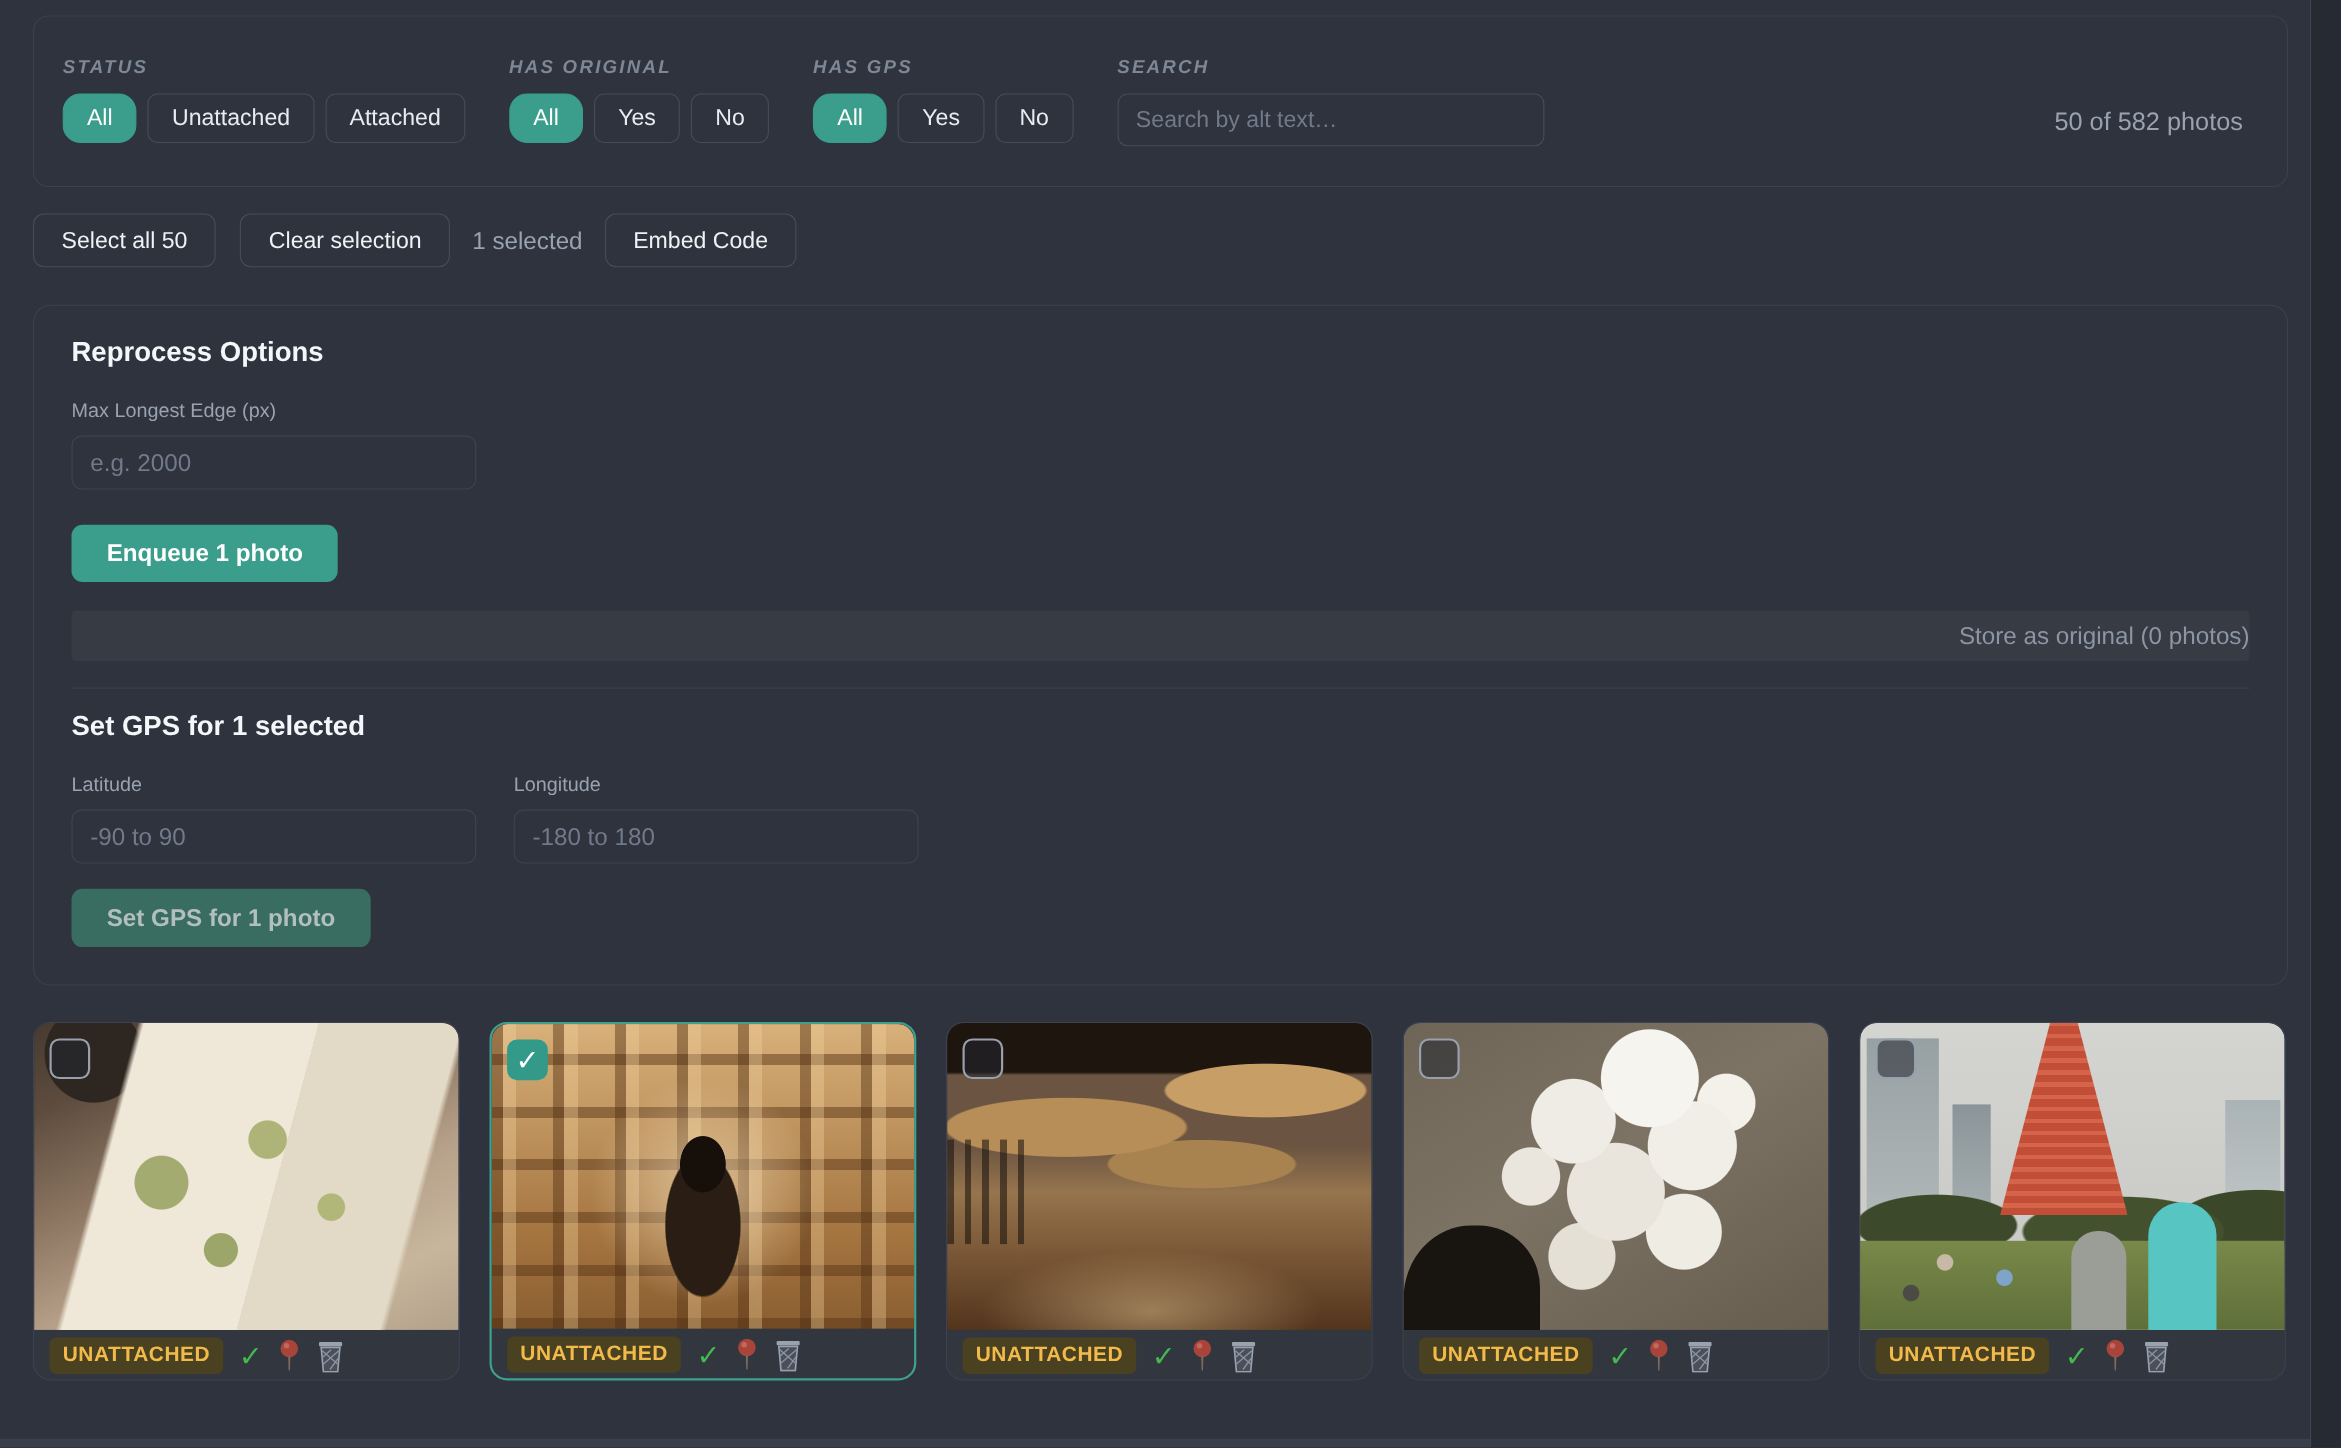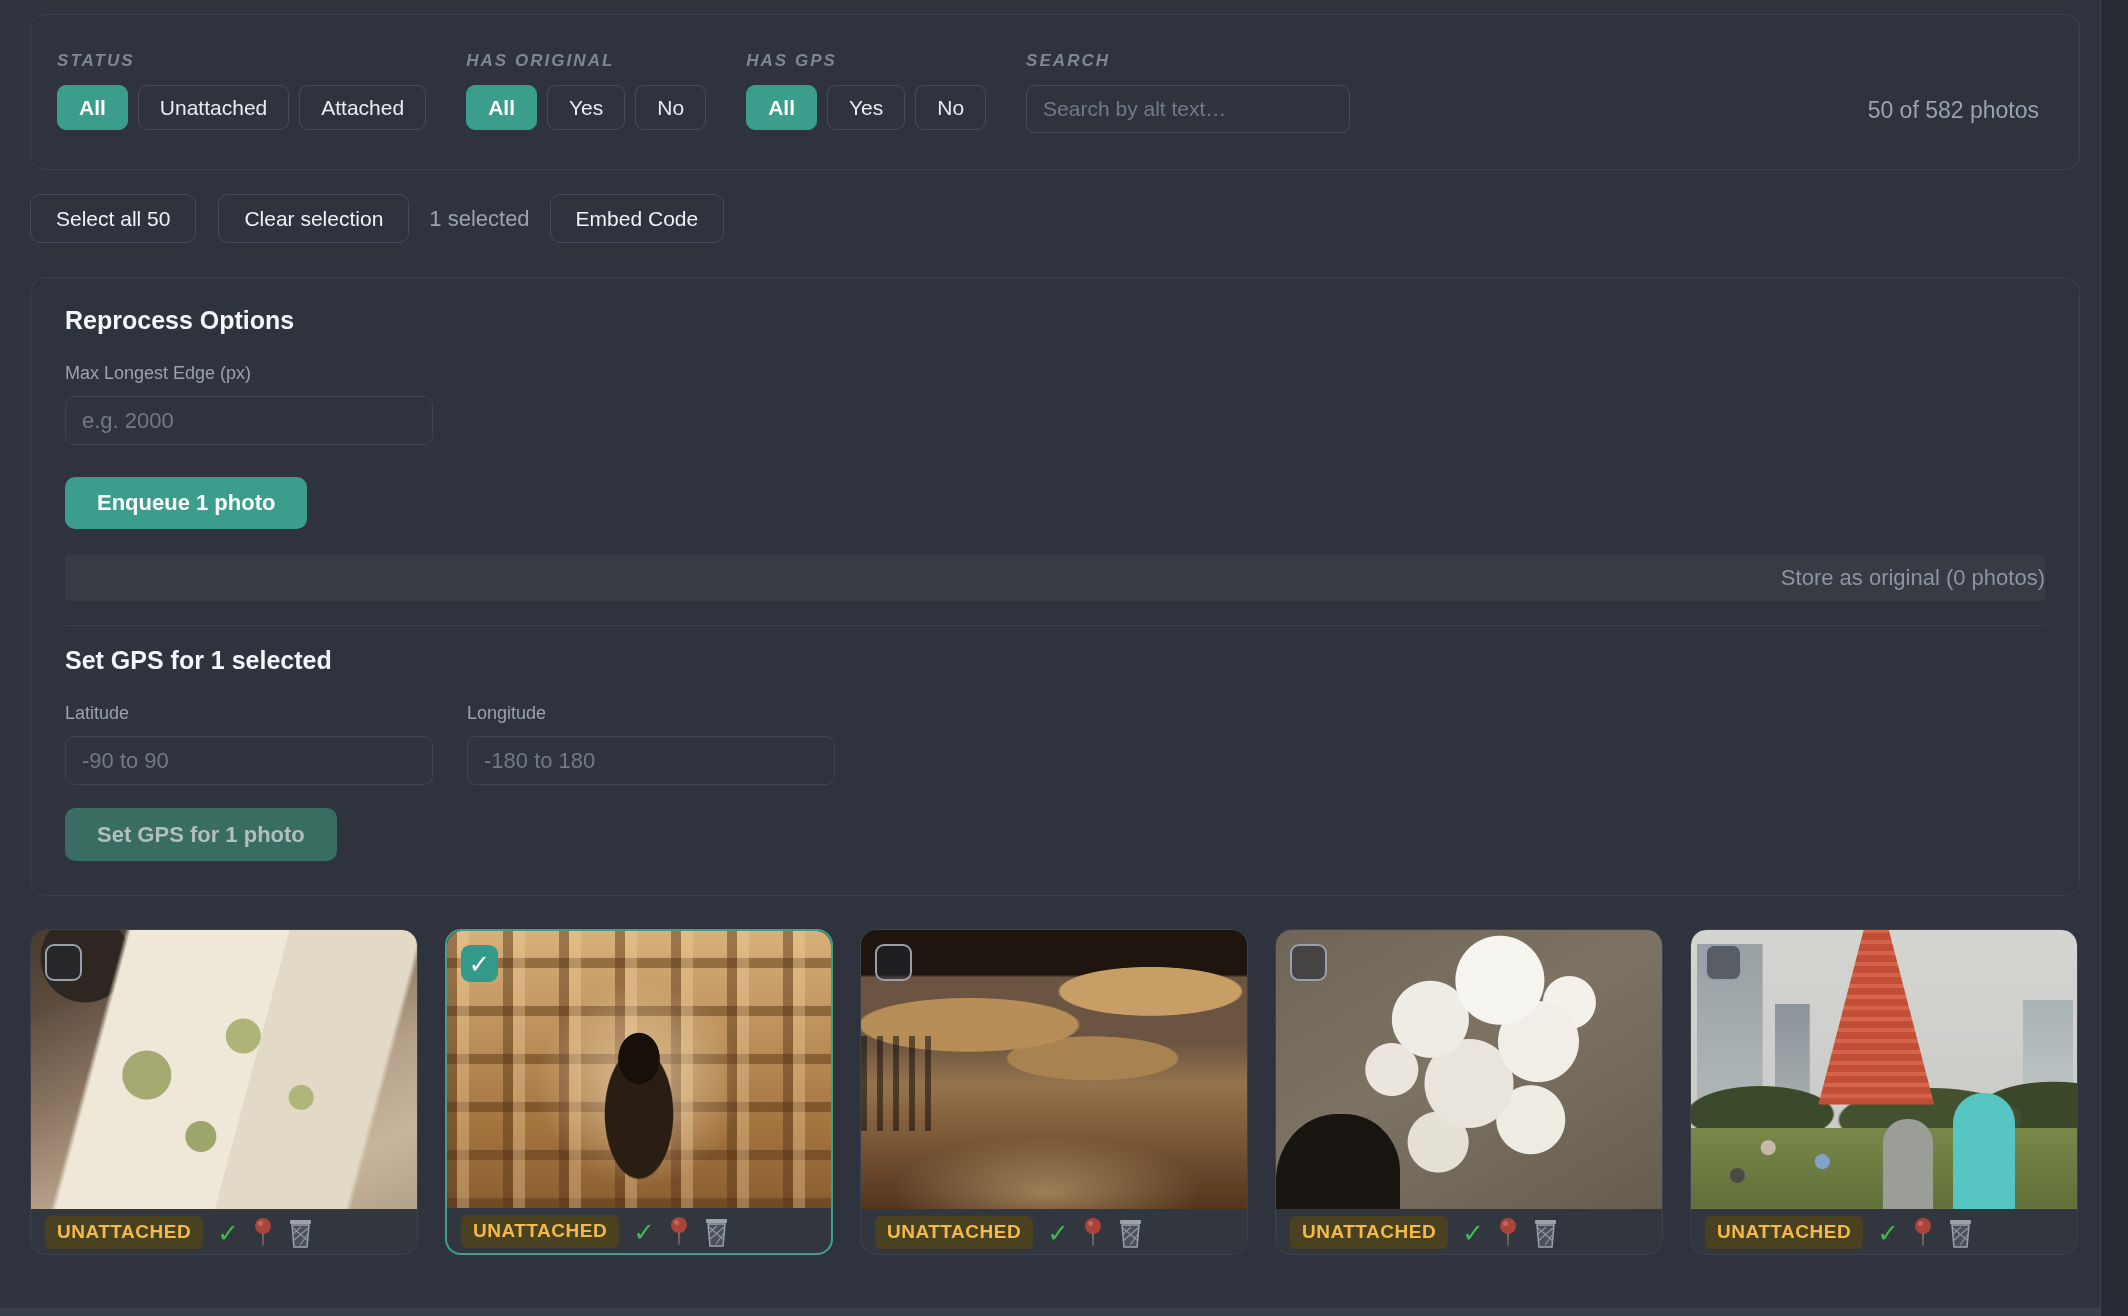--- a/index.html
+++ b/index.html
@@ -34,24 +34,24 @@
     font-size:17px; font-weight:bold; letter-spacing:0.12em;
     color:#7e8795; margin-bottom:14px;font-style:italic;
   }
   .chip-row { display:flex; gap:10px; }
   .chip {
     height:45px; padding:0 21px; border-radius:9px;
     background:transparent; border:1px solid #454c5b;
     color:#e8ecf2; font-size:21px; font-weight:500;
     font-family:inherit; cursor:pointer; white-space:nowrap;
   }
-  .chip.active { background:#3b9d8b; border-color:#3b9d8b; color:#fff; font-weight:700; }
+  .chip.active { background:#3b9d8b; border-color:#3b9d8b; color:#fff; font-weight:400;border-radius:16px; }
   .search-group { margin-right:0; }
   .search-input {
-    width:324px; height:48px; border-radius:9px;
+    width:388px; height:48px; border-radius:9px;
     background:transparent; border:1px solid #454c5b;
     color:#86efac; font-size:21px; padding:0 16px; font-family:inherit;
   }
   .search-input::placeholder { color:#717a8a; }
   .count { margin-left:auto; align-self:center; font-size:23px; color:#99a2b0; padding-right:8px; }
 
   
   .selection-bar { margin-top:24px; display:flex; align-items:center; }
   .ghost-btn {
     height:49px; padding:0 25px; border-radius:10px;

